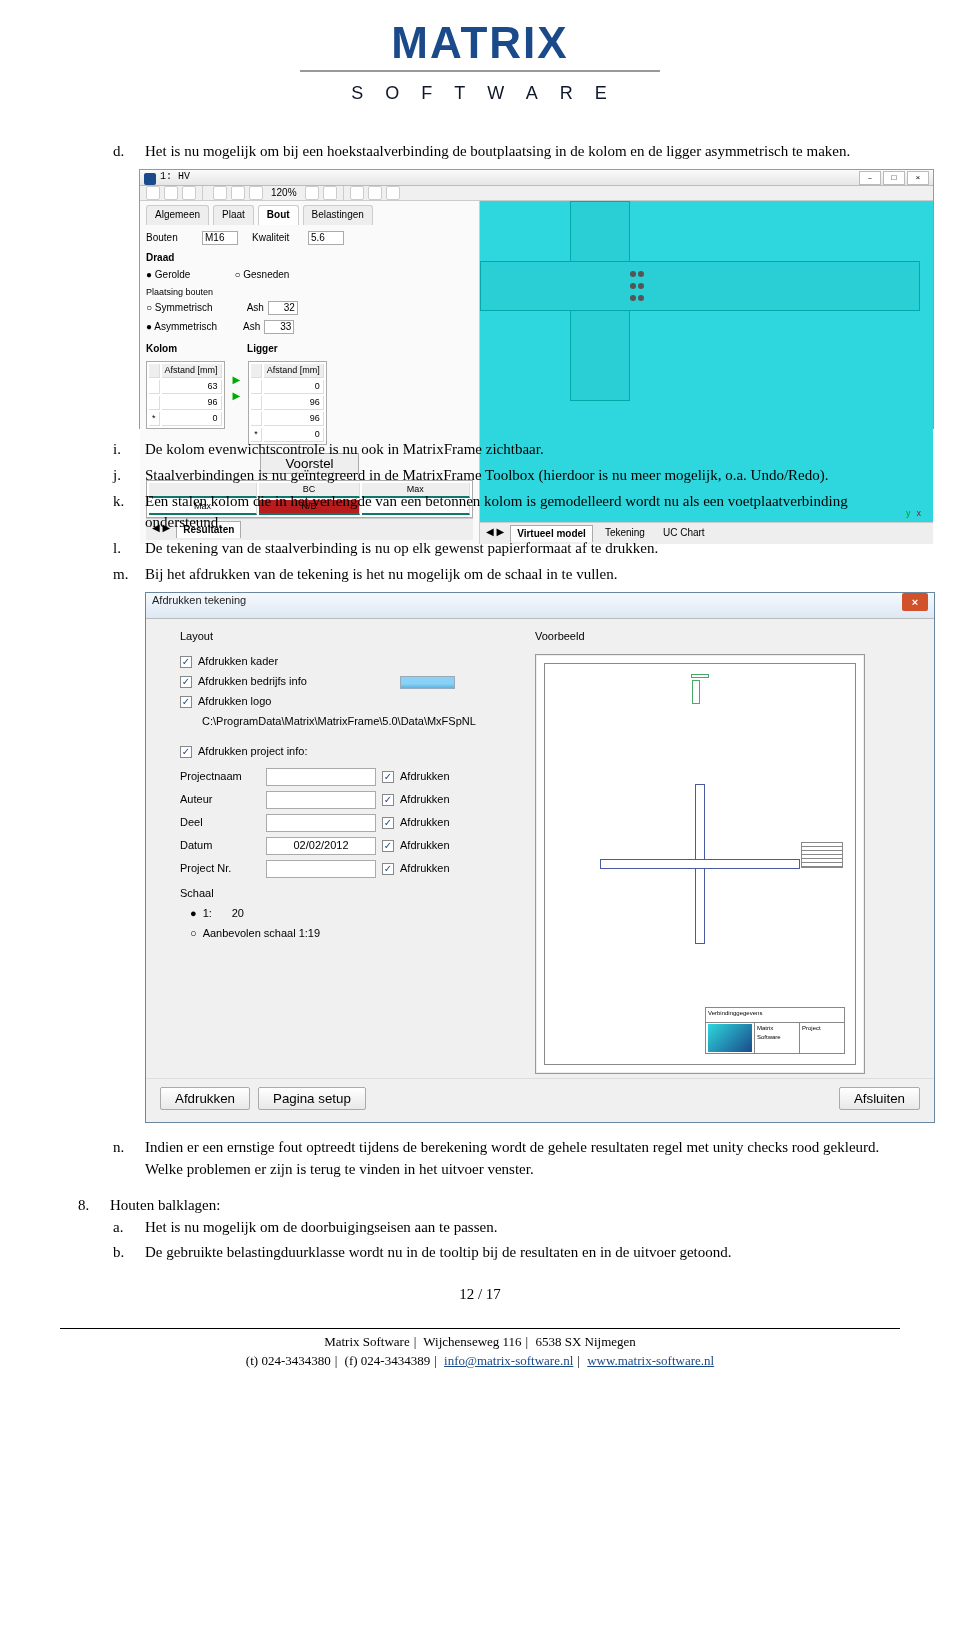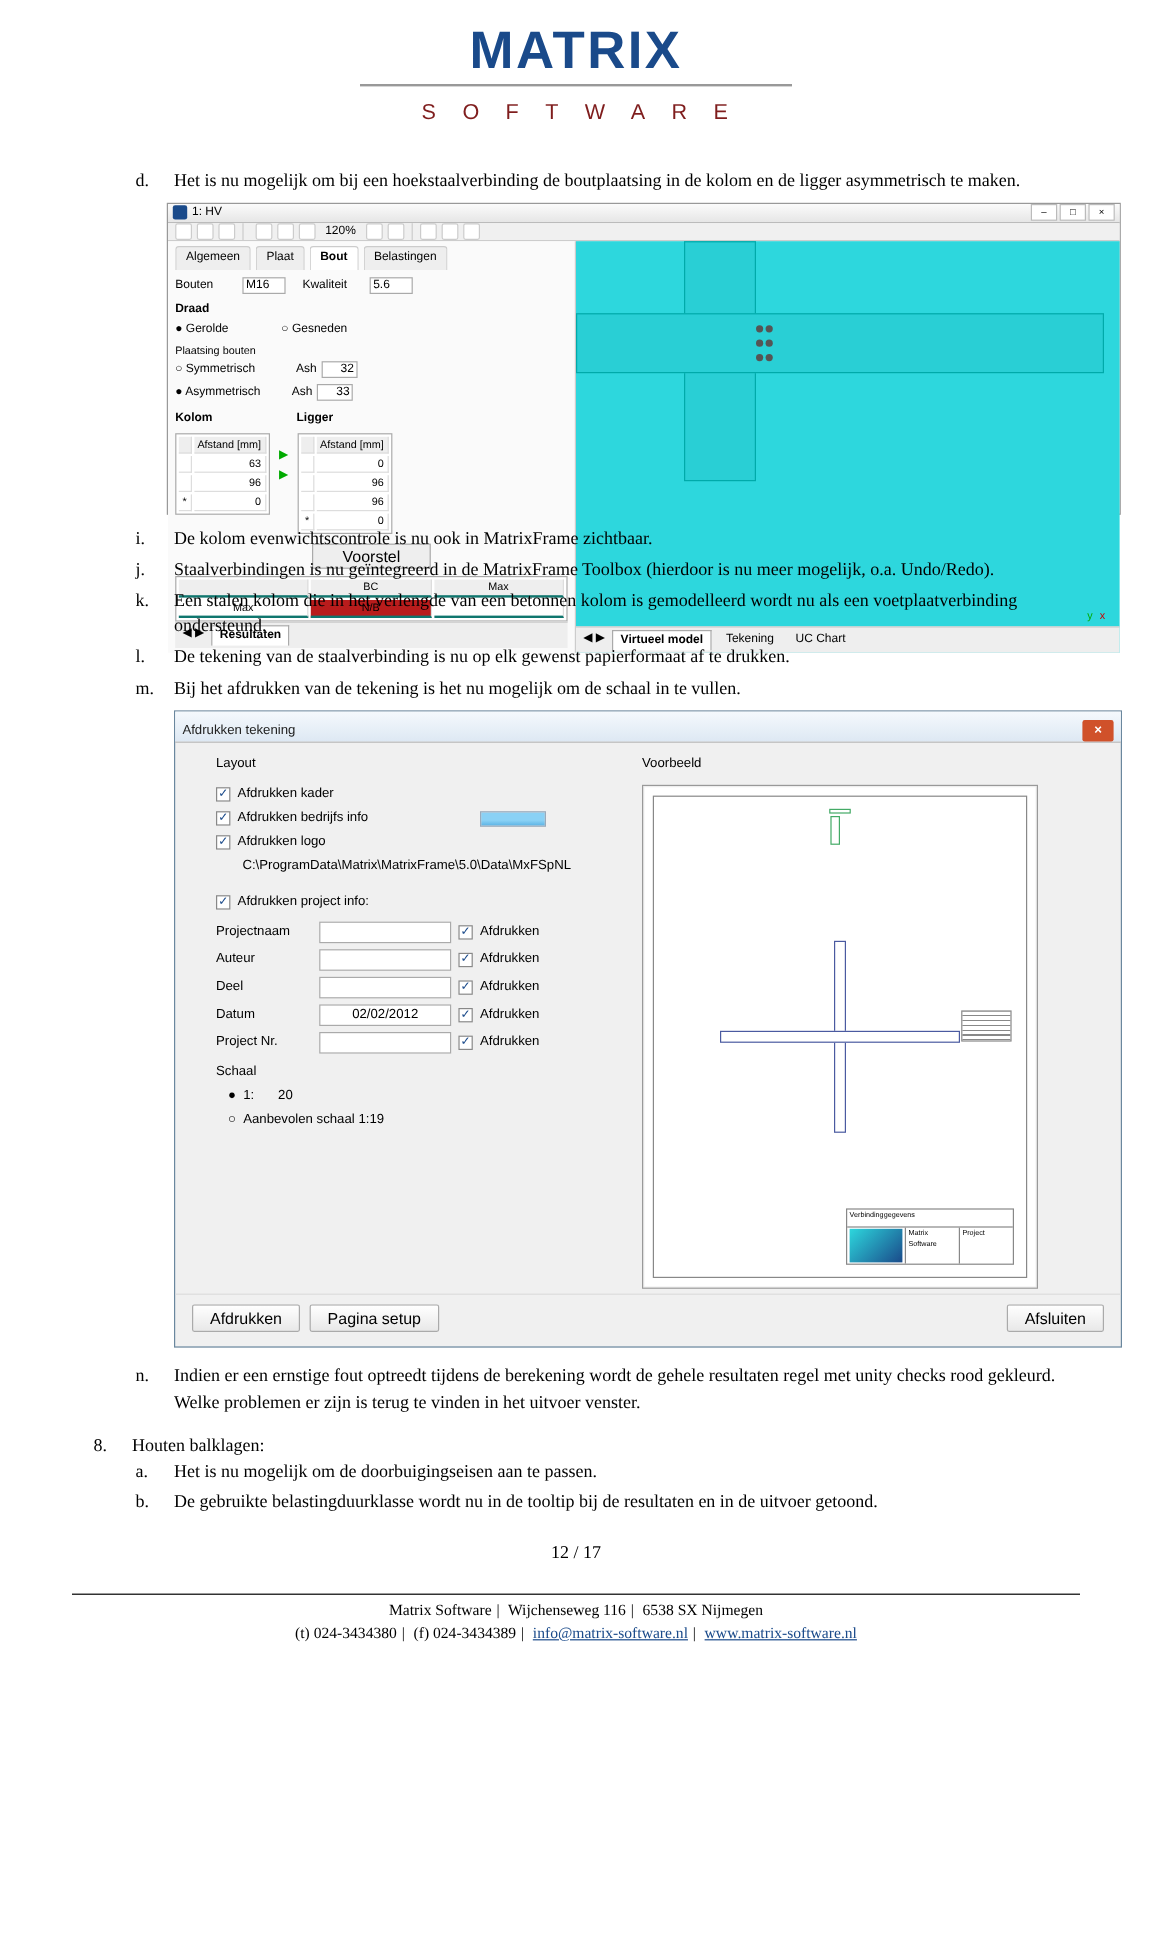--- a/index.html
+++ b/index.html
@@ -24,21 +24,21 @@
   }
   .logo-hr {
     width: 360px;
     height: 2px;
     background: #999;
     margin: 10px auto 8px auto;
   }
   .logo-sub {
     font-family: Arial, sans-serif;
     font-size: 18px;
-    color: #7f1d1d;
+    color: #0f172a;
     letter-spacing: 22px;
     text-transform: uppercase;
     padding-left: 20px;
   }
   ol.letter-list { list-style: none; padding-left: 85px; }
   ol.letter-list > li { position: relative; margin-bottom: 4px; }
   ol.letter-list > li > .marker {
     position: absolute;
     left: -32px;
     top: 0;
@@ -65,22 +65,23 @@
     font-size: 10px;
     display: flex;
     flex-direction: column;
     position: relative;
   }
   .app-titlebar {
     height: 20px;
     background: linear-gradient(#fbfbfb, #e6e6e6);
     border-bottom: 1px solid #bbb;
     display: flex;
-    align-items: center;
+    align-items: flex-end;
     padding: 0 4px;
+    font-family: Liberation Mono, monospace;
   }
   .app-titlebar .t-icon { width: 12px; height: 12px; background:#1a4a8a; margin-right:4px; border-radius:2px; }
   .app-titlebar .spacer { flex: 1; }
   .win-btn { width: 22px; height: 14px; border:1px solid #bbb; margin-left:2px; background:#fff; font-size:8px; text-align:center; line-height:12px; }
   .app-toolbar {
     height: 22px;
     background: #f0f0f0;
     border-bottom: 1px solid #ccc;
     display: flex;
     align-items: center;
@@ -125,21 +126,21 @@
     width: 790px;
     border: 1px solid #6a879e;
     margin: 6px 0 14px 0;
     font-family: Tahoma, Arial, sans-serif;
     font-size: 11px;
     background: #f0f0f0;
   }
   .dlg-title {
     height: 26px;
     background: linear-gradient(#f5f9fd, #dde8f3);
-    display:flex; align-items:flex-end; padding:0 6px;
+    display:flex; align-items:flex-start; padding:0 6px;
     border-bottom:1px solid #bbb;
     color:#222;
   }
   .dlg-title .spacer { flex:1; }
   .dlg-close { width:26px; height:18px; background:#d0512a; color:#fff; text-align:center; line-height:18px; border-radius:2px; font-weight:bold; }
   .dlg-body { display:flex; padding:10px 14px 4px 14px; gap:10px;margin-left:20px; }
   .dlg-left { width:345px; }
   .dlg-right { flex:1; }
   .dlg-h { font-size:11px; margin-bottom:10px; }
   .chk-row { display:flex; align-items:center; gap:6px; margin:4px 0; }

